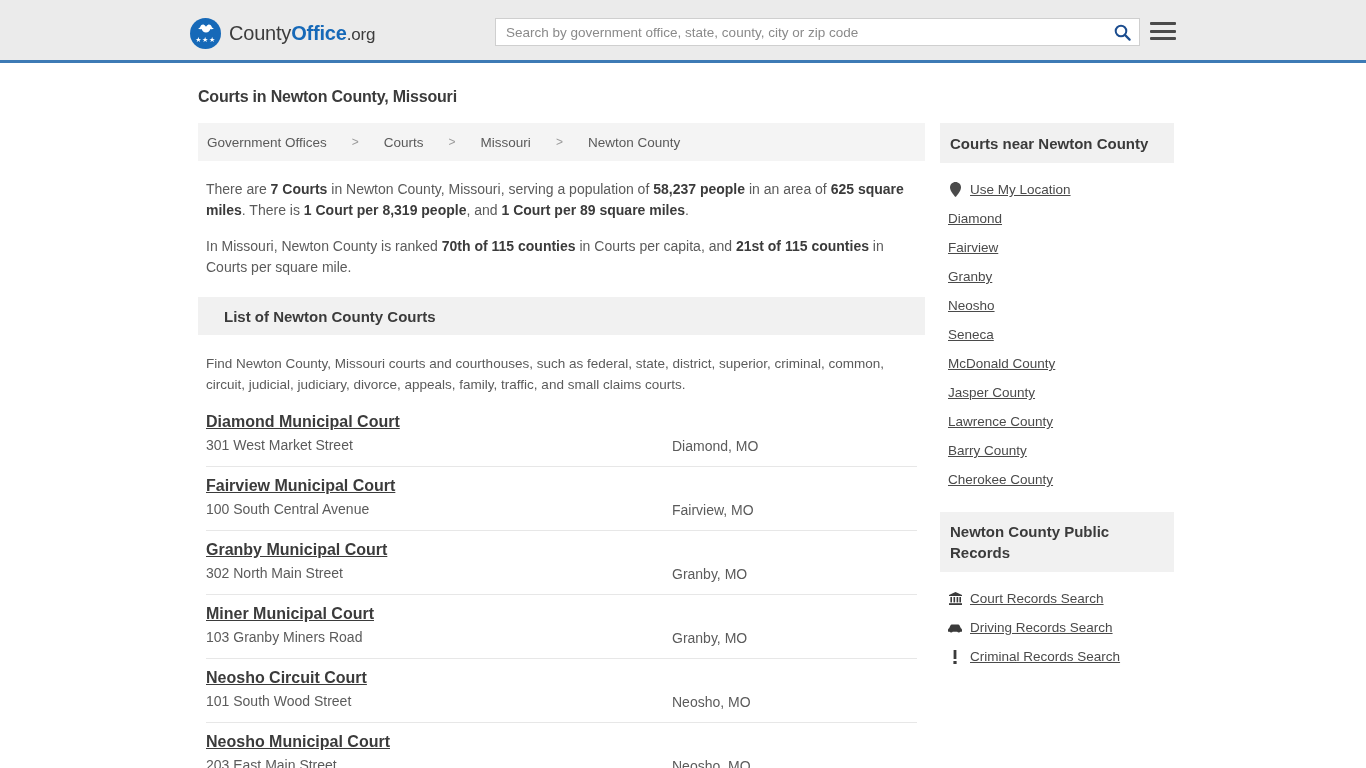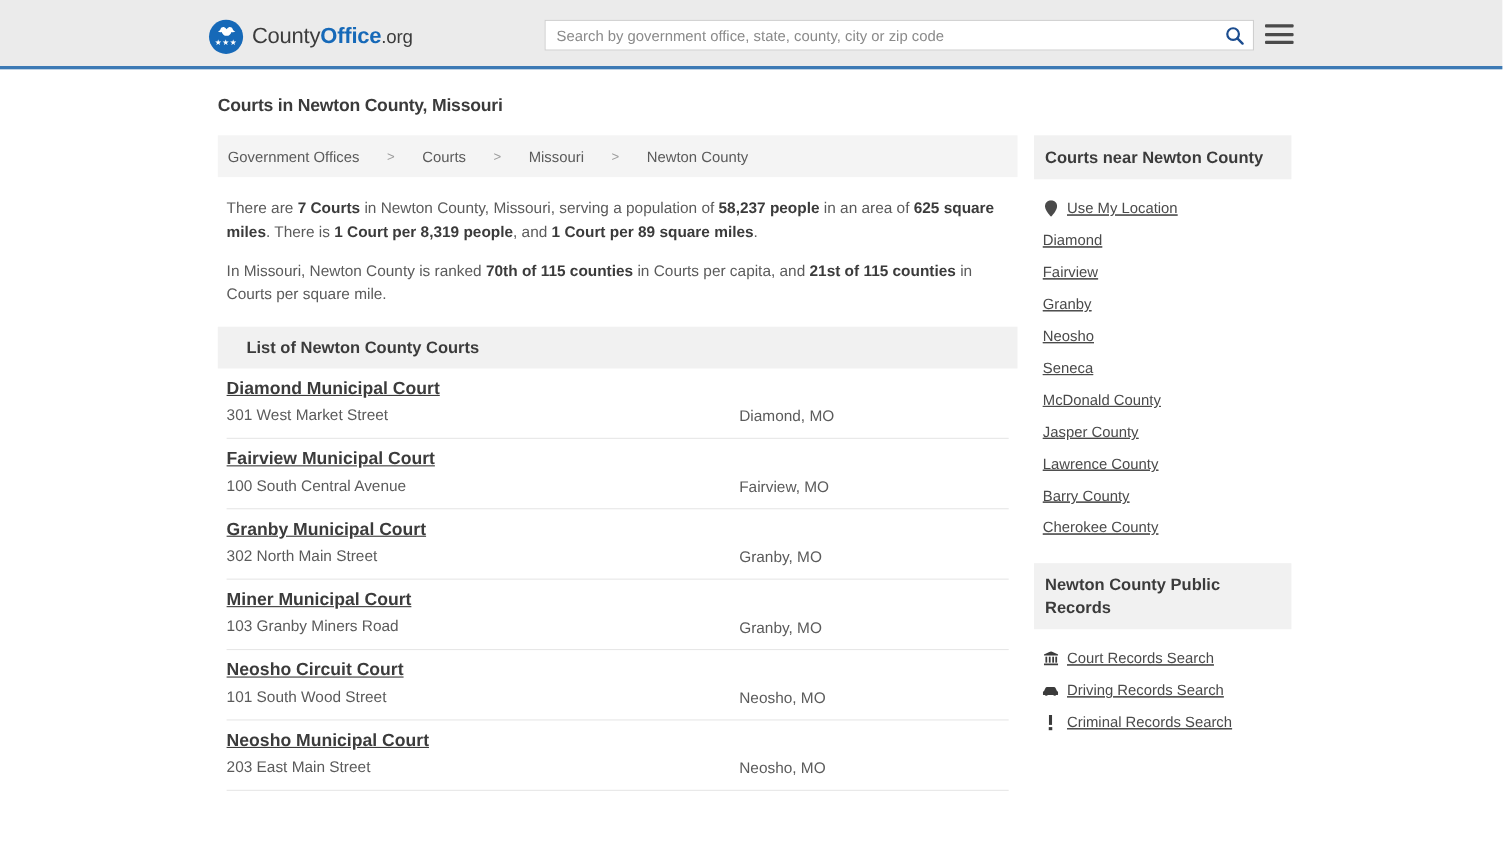--- a/index.html
+++ b/index.html
@@ -242,21 +242,20 @@
     line-height: 21px;
   }
   .panel-body { padding: 12px 8px 4px 8px; }
 
   .side-link-row {
     display: flex;
     align-items: center;
     gap: 8px;
     padding: 7px 0;
     min-height: 22px;
-    text-decoration: underline;
   }
   .side-link {
     font-size: 13.5px;
     color: #4a4a4a;
     text-decoration: underline;
     cursor: pointer;
     white-space: nowrap;
   }
   .side-icon {
     width: 14px;
@@ -320,20 +319,21 @@
       <div class="stats">
         <p><span>There are </span><b>7 Courts</b><span> in Newton County, Missouri, serving a population of </span><b>58,237 people</b><span> in an area of </span><b>625 square miles</b><span>. There is </span><b>1 Court per 8,319 people</b><span>, and </span><b>1 Court per 89 square miles</b><span>.</span></p>
 
         <p><span>In Missouri, Newton County is ranked </span><b>70th of 115 counties</b><span> in Courts per capita, and </span><b>21st of 115 counties</b><span> in Courts per square mile.</span></p>
       </div>
 
       <div class="section-bar">
         <span>List of Newton County Courts</span>
       </div>
 
+      <div class="section-intro">Find Newton County, Missouri courts and courthouses, such as federal, state, district, superior, criminal, common, circuit, judicial, judiciary, divorce, appeals, family, traffic, and small claims courts.</div>
 
       <div class="court-list" id="court-list">
           <div class="court-row">
             <div class="court-info"><a class="court-name">Diamond Municipal Court</a><div class="court-addr">301 West Market Street</div></div>
             <div class="court-city">Diamond, MO</div>
           </div>
           <div class="court-row">
             <div class="court-info"><a class="court-name">Fairview Municipal Court</a><div class="court-addr">100 South Central Avenue</div></div>
             <div class="court-city">Fairview, MO</div>
           </div>

